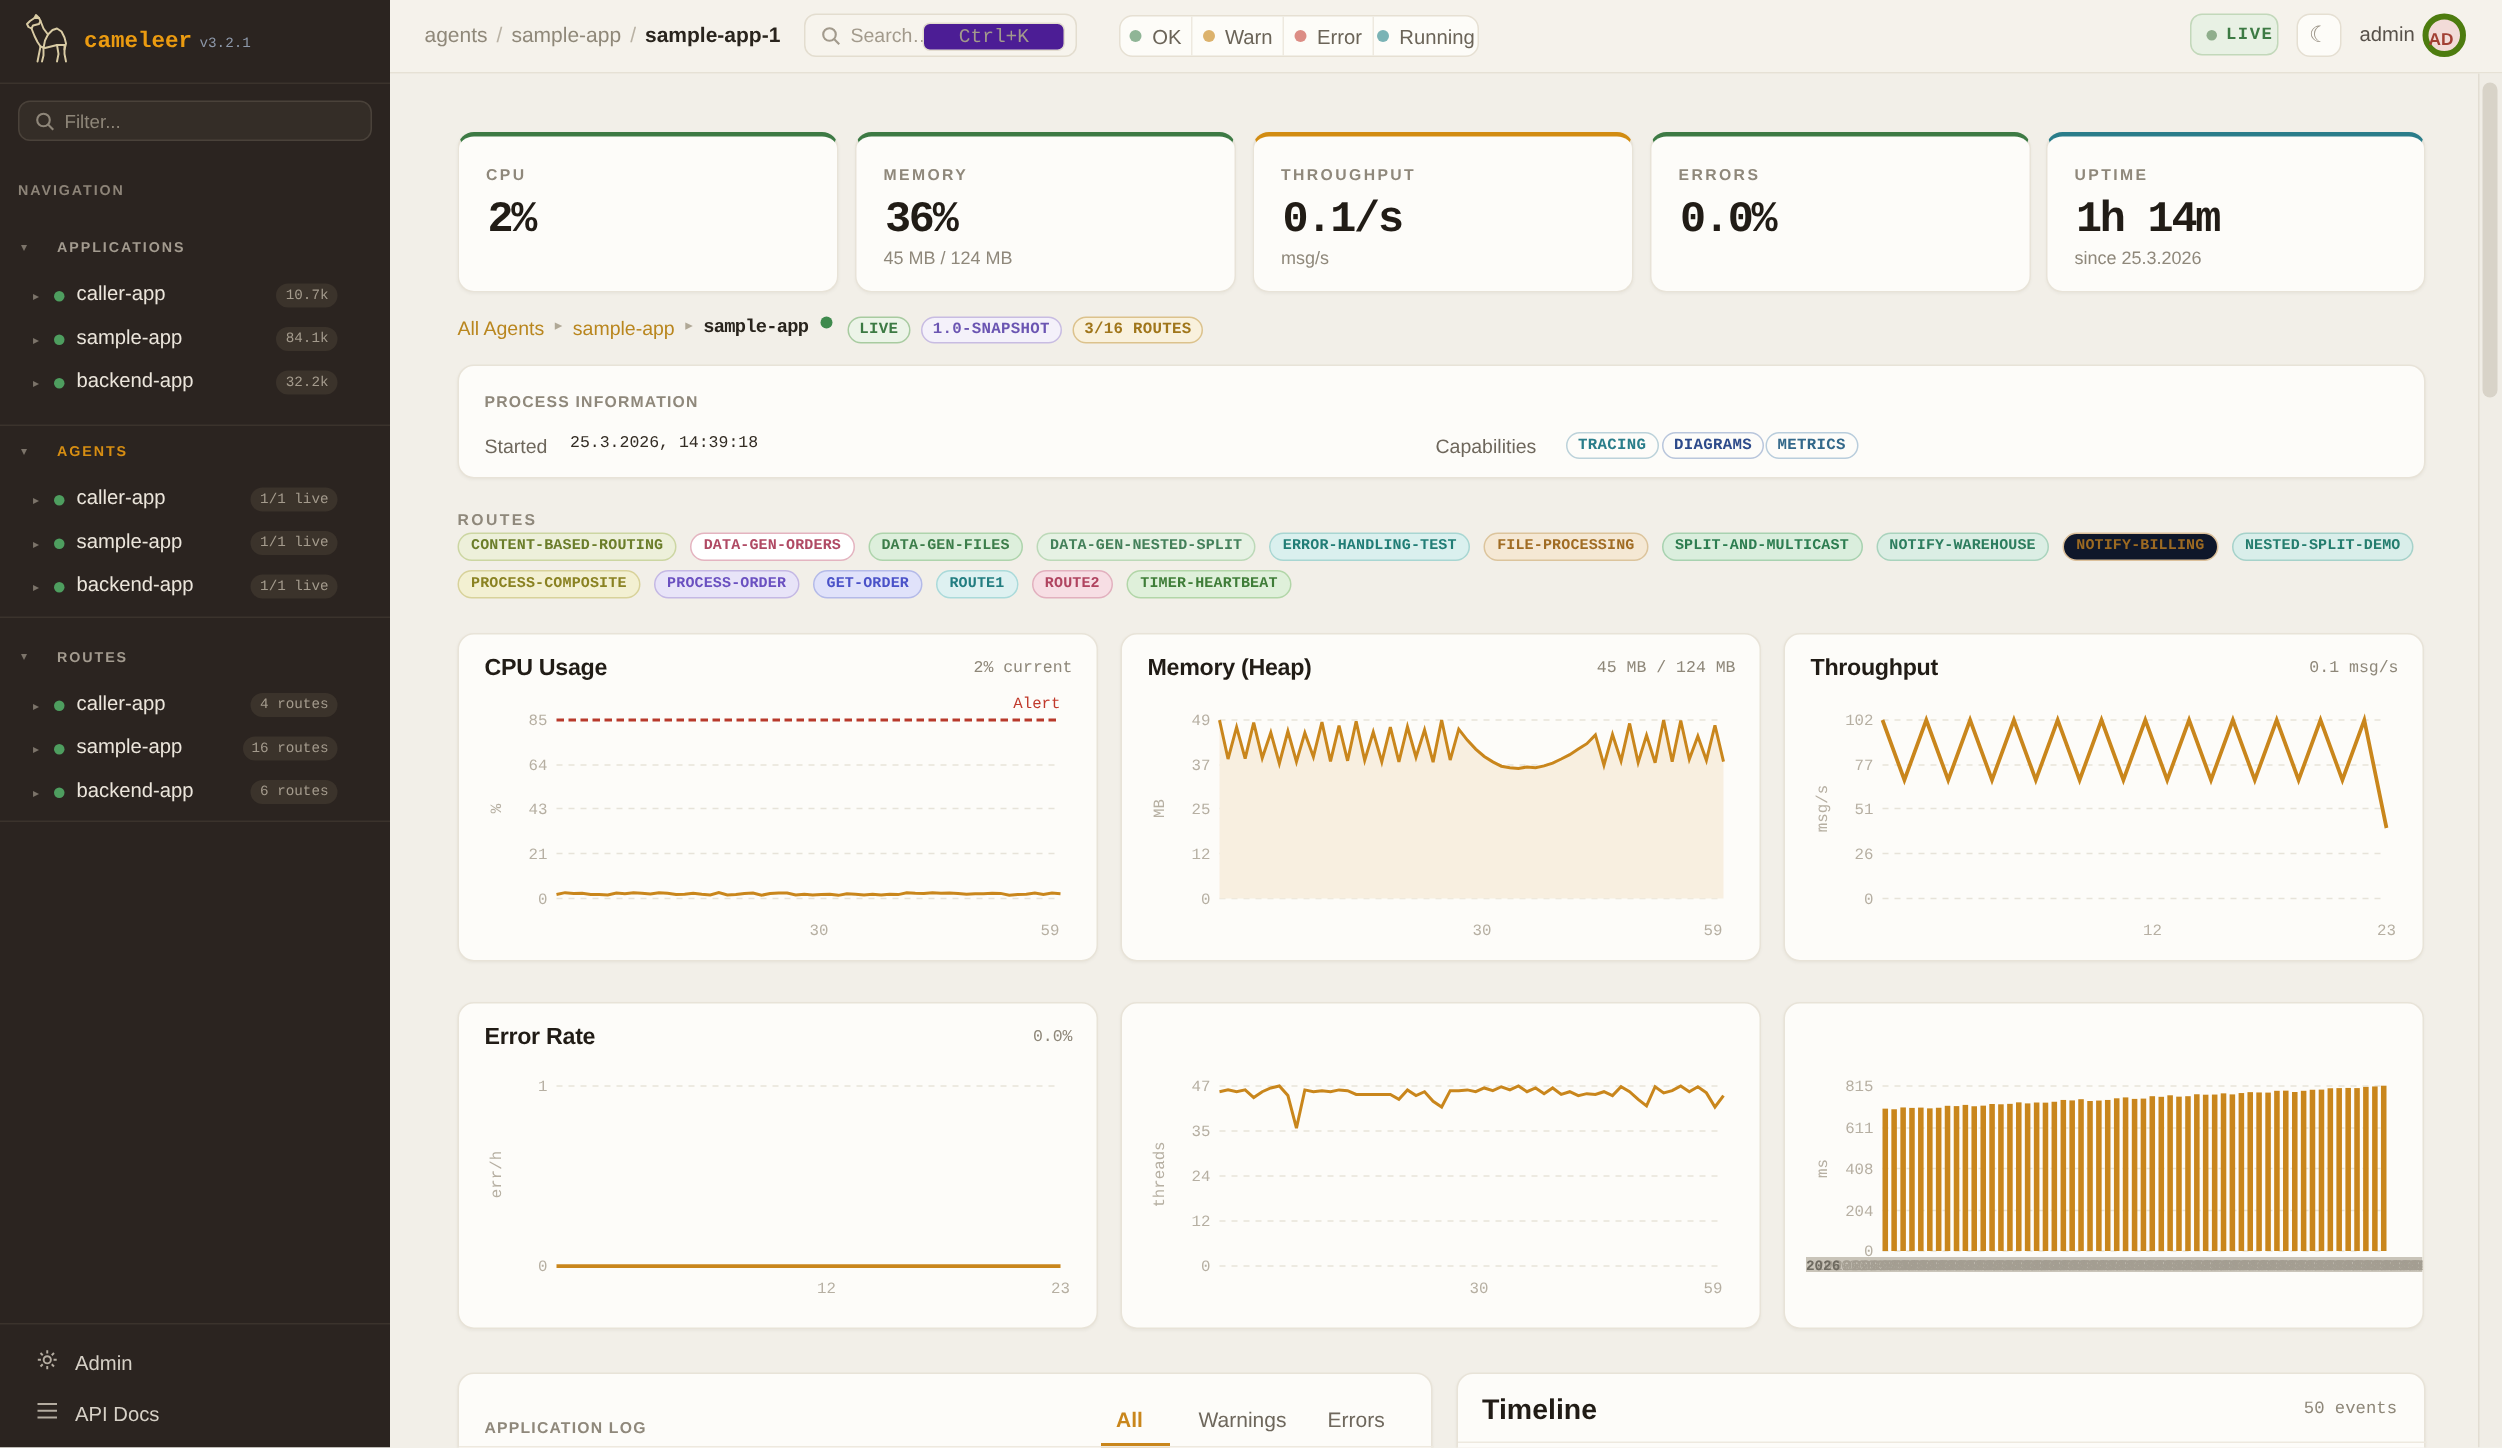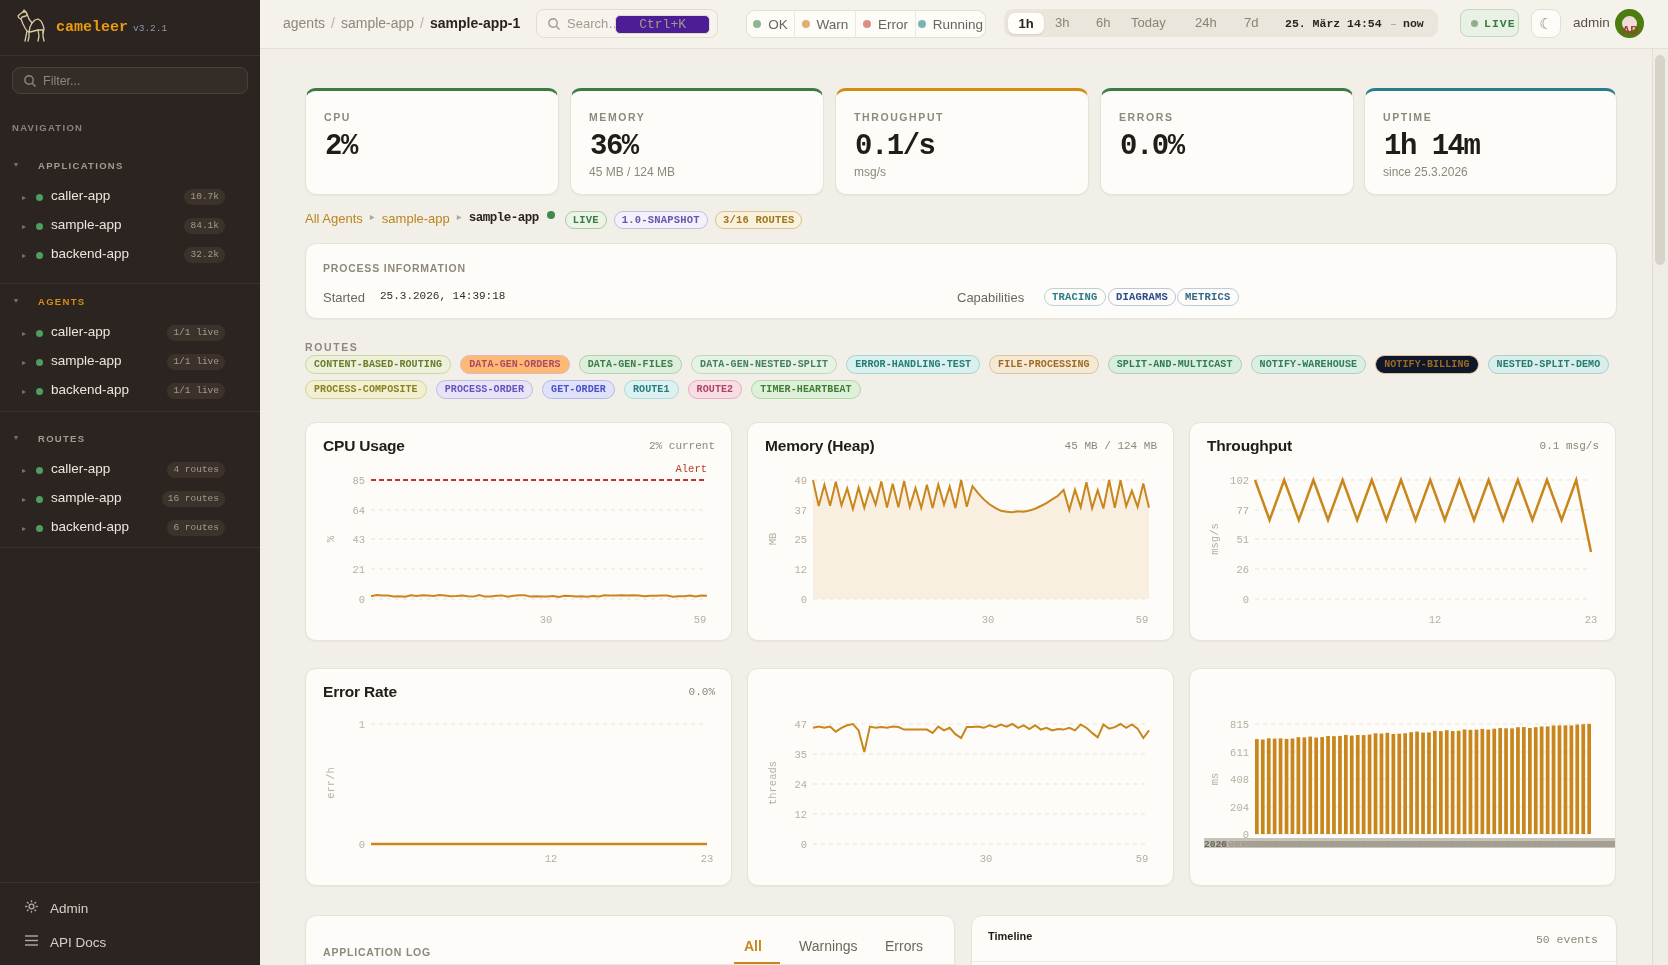--- a/index.html
+++ b/index.html
@@ -44,21 +44,21 @@
 #trange span{position:absolute;top:6px}
 #trange .tr{font-size:13px;color:#8a8375}
 #trange .act{background:#fffefb;color:#29241d;font-weight:bold;border-radius:7px;box-shadow:0 1px 2px rgba(60,50,30,.12);text-align:center}
 #trange .dt{font-family:"Liberation Mono",monospace;font-weight:bold;font-size:11.5px;color:#29241d;top:8px}
 #trange .dash{color:#a39c8d;font-family:"Liberation Mono",monospace;font-size:11.5px;top:8px}
 #live{position:absolute;left:1200px;top:9px;width:59px;height:28px;background:#e8f1e4;border:1px solid #c2d8ba;border-radius:8px}
 #live .d{position:absolute;left:10px;top:10px;width:7px;height:7px;border-radius:50%;background:#8fae8c}
 #live .t{position:absolute;left:23px;top:7px;font-family:"Liberation Mono",monospace;font-weight:bold;font-size:11.5px;letter-spacing:1px;color:#3c7a43}
 #moon{position:absolute;left:1271px;top:9px;width:30px;height:29px;background:#fdfcf8;border:1px solid #e5dfd2;border-radius:9px;text-align:center;line-height:27px;font-size:15px;color:#9a9285}
 #adm{position:absolute;left:1313px;top:15px;font-size:13.5px;color:#57514a}
-#avatar{position:absolute;left:1355px;top:9px;width:29px;height:29px;border-radius:50%;background:#f2dbd8;border:7px solid #4d7c0f;text-align:center;line-height:28px;font-size:11.5px;font-weight:bold;color:#a23f33}
+#avatar{position:absolute;left:1355px;top:9px;width:29px;height:29px;border-radius:50%;background:#f2dbd8;border:4px solid #4d7c0f;text-align:left;line-height:28px;font-size:11.5px;font-weight:bold;color:#a23f33}
 
 
 .card{position:absolute;background:#fdfcf9;border:1px solid #e8e3d8;border-radius:11px;box-shadow:0 1px 2px rgba(80,70,50,.05)}
 
 
 .kpi{height:107px;width:254px;border-top:3px solid #3d7a44}
 .kpi .lab{position:absolute;left:18px;top:20px;font-size:10.5px;font-weight:bold;letter-spacing:1.6px;color:#8f887b}
 .kpi .val{position:absolute;left:19px;top:39px;font-family:"Liberation Mono",monospace;font-weight:bold;font-size:29px;color:#211c16;letter-spacing:-1.5px}
 .kpi .sub{position:absolute;left:18px;top:74px;font-size:12px;color:#8f887b}
 
@@ -82,21 +82,21 @@
 
 .chart{overflow:hidden}
 .ch-head{position:absolute;left:17px;right:16px;top:14px;display:flex;justify-content:space-between;align-items:center;z-index:2}
 .ch-title{font-size:15.5px;font-weight:bold;color:#211c16;letter-spacing:-0.2px}
 .ch-val{font-family:"Liberation Mono",monospace;font-size:11px;color:#8e8779}
 .ax{font-family:"Liberation Mono",monospace;font-size:10.5px;fill:#b6afa2}
 
 
 #applog .lab{position:absolute;left:17px;top:30px;font-size:10.5px;font-weight:bold;letter-spacing:0.8px;color:#8f887b}
 .tab{position:absolute;top:22px;font-size:14px;color:#6e675c}
-#tl-title{position:absolute;left:16px;top:14px;font-size:11px;font-weight:bold;color:#211c16}
+#tl-title{position:absolute;left:16px;top:14px;font-size:19px;font-weight:bold;color:#211c16}
 #tl-val{position:absolute;right:18px;top:17px;font-family:"Liberation Mono",monospace;font-size:11.5px;color:#8e8779}
 
 
 #sbtrack{position:absolute;left:1652px;top:49px;width:16px;height:916px;background:#f0ede6;border-left:1px solid #e2ddd2}
 #sbthumb{position:absolute;left:1655px;top:55px;width:10px;height:210px;background:#d8d3c8;border-radius:5px}
 </style>
 </head>
 <body>
 
 <div id="sidebar">
@@ -216,31 +216,20 @@
       </svg>
     <div class="ph">Search… ⌘K</div>
     <kbd>Ctrl+K</kbd>
   </div>
   <div id="segs">
     <div class="sg" style="width:47px"><span class="d" style="background:#8fb596"></span>OK</div>
     <div class="sg" style="width:61px"><span class="d" style="background:#dcb26c"></span>Warn</div>
     <div class="sg" style="width:60px"><span class="d" style="background:#dc8d85"></span>Error</div>
     <div class="sg" style="width:70px"><span class="d" style="background:#7ab3b5"></span>Running</div>
   </div>
-  <div id="trange">
-    <span class="act" style="left:4px;top:3.5px;width:36px;height:21px;font-size:13px;line-height:21px">1h</span>
-    <span class="tr" style="left:51px">3h</span>
-    <span class="tr" style="left:92px">6h</span>
-    <span class="tr" style="left:127px">Today</span>
-    <span class="tr" style="left:191px">24h</span>
-    <span class="tr" style="left:240px">7d</span>
-    <span class="dt" style="left:281px">25. März 14:54</span>
-    <span class="dash" style="left:386px">–</span>
-    <span class="dt" style="left:399px">now</span>
-  </div>
   <div id="live">
       <span class="d"></span>
       <span class="t">LIVE</span>
     </div>
   <div id="moon">☾</div>
   <div id="adm">admin</div>
   <div id="avatar">AD</div>
 </div>
 
 <div class="card kpi" style="left:305px;top:88px;border-top-color:#3d7a44">
@@ -285,21 +274,21 @@
   <div class="v" style="left:74px;top:46px">25.3.2026, 14:39:18</div>
   <div class="k" style="left:651px;top:46px">Capabilities</div>
   <span class="pill" style="position:absolute;left:738px;top:44px;background:#fdfcf9;border:1px solid #bcd2da;color:#2a7d8a">TRACING</span>
   <span class="pill" style="position:absolute;left:802px;top:44px;background:#fdfcf9;border:1px solid #b9c6dc;color:#2d4a8a">DIAGRAMS</span>
   <span class="pill" style="position:absolute;left:871px;top:44px;background:#fdfcf9;border:1px solid #b9cddc;color:#33688a">METRICS</span>
 </div>
 
 <div id="routes-lab">ROUTES</div>
 <div class="chiprow" style="top:355px">
   <span class="chip" style="background:#edf0da;border-color:#ccd6a2;color:#6b7d2a">CONTENT-BASED-ROUTING</span>
-  <span class="chip" style="background:#fdba74;border-color:#e4b4c0;color:#b04a64">DATA-GEN-ORDERS</span>
+  <span class="chip" style="background:#ffffff;border-color:#e4b4c0;color:#b04a64">DATA-GEN-ORDERS</span>
   <span class="chip" style="background:#ddefdc;border-color:#aed4ac;color:#3c7d4a">DATA-GEN-FILES</span>
   <span class="chip" style="background:#e6f2e4;border-color:#bcd9b8;color:#44805a">DATA-GEN-NESTED-SPLIT</span>
   <span class="chip" style="background:#daf0ee;border-color:#a8d6d2;color:#217d76">ERROR-HANDLING-TEST</span>
   <span class="chip" style="background:#f5e8d4;border-color:#dcc49c;color:#a06c24">FILE-PROCESSING</span>
   <span class="chip" style="background:#daeedd;border-color:#a8d2b0;color:#2d7d50">SPLIT-AND-MULTICAST</span>
   <span class="chip" style="background:#dbeee4;border-color:#a9d3bd;color:#2d7d5e">NOTIFY-WAREHOUSE</span>
   <span class="chip" style="background:#0f172a;border-color:#dcc09a;color:#9c6a22">NOTIFY-BILLING</span>
   <span class="chip" style="background:#d9eeea;border-color:#a6d2ca;color:#247d6e">NESTED-SPLIT-DEMO</span>
 </div>
 <div class="chiprow" style="top:380px">

